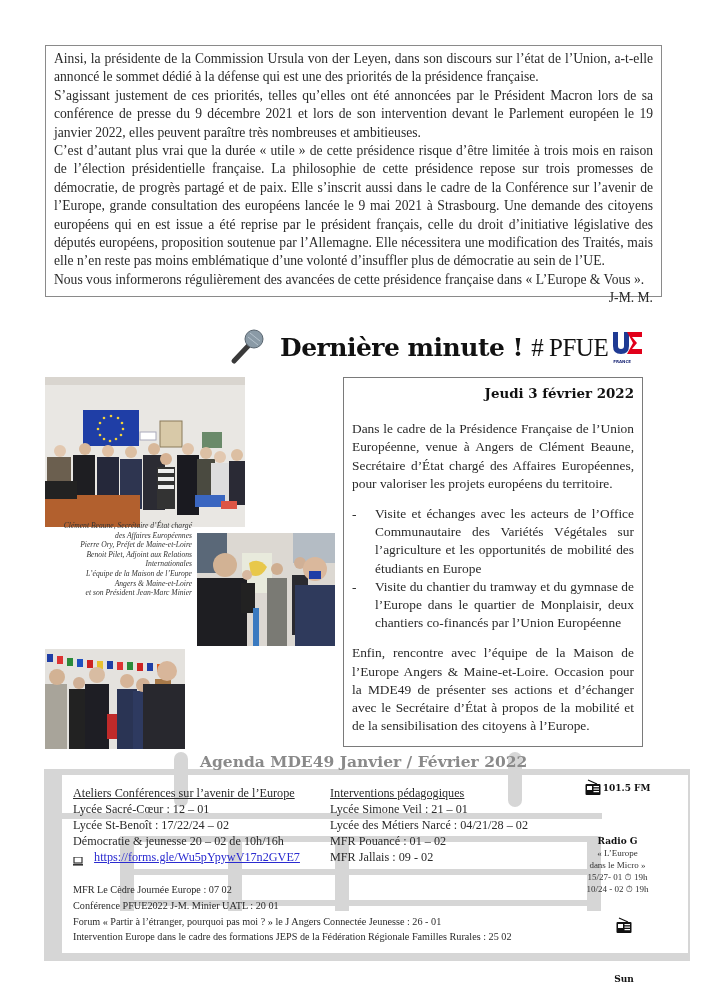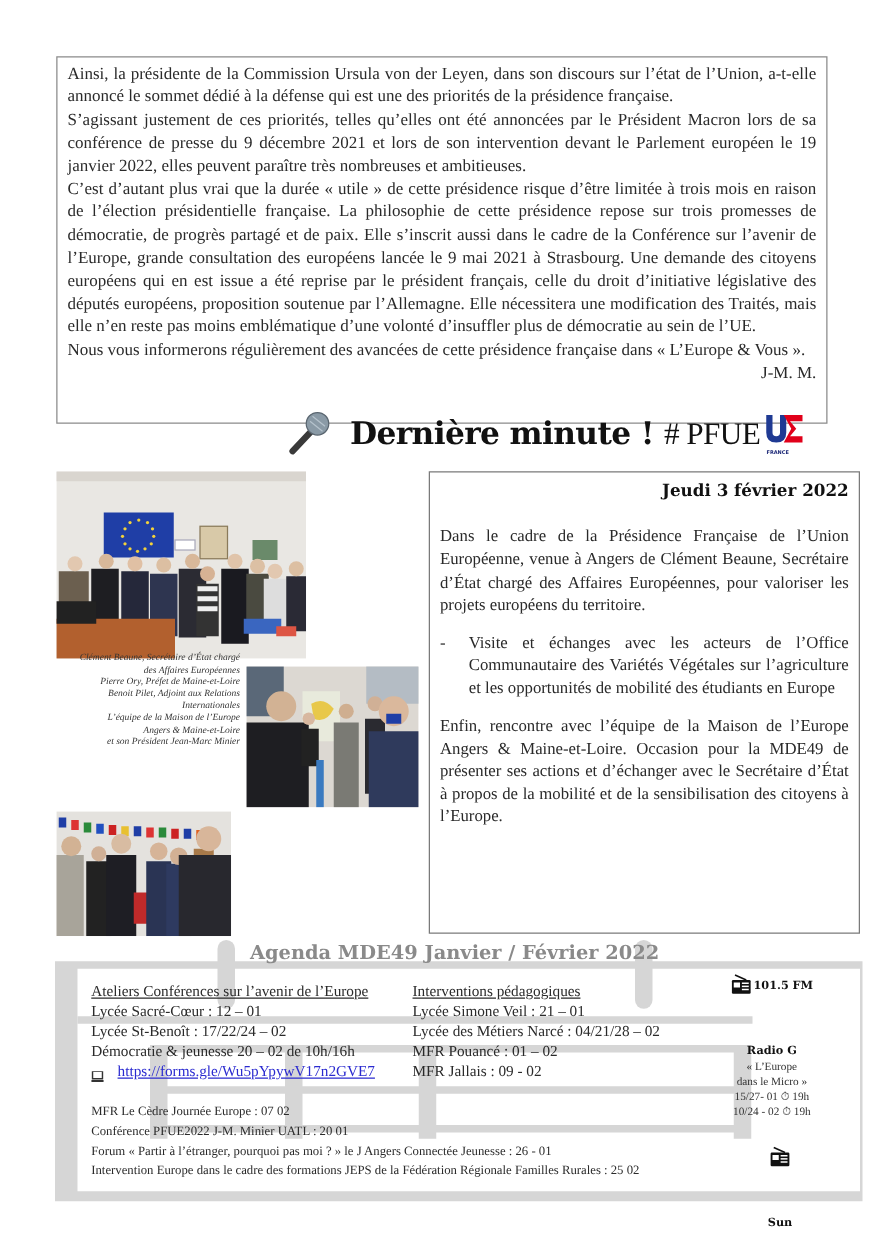--- a/index.html
+++ b/index.html
@@ -1,35 +1,35 @@
 <!DOCTYPE html>
 <html><head>
 <meta charset="utf-8">
 <style>
   html, body { margin:0; padding:0; background:#fff; }
   body { width:712px; height:1006px; position:relative; overflow:hidden;
          font-family:"Liberation Serif","DejaVu Serif",serif; color:#2a2a2a; }
-  .intro-box { position:absolute; left:45px; top:45px; width:617px; height:294px;
+  .intro-box { position:absolute; left:45px; top:45px; width:617px; height:252px;
                border:1px solid #8a8a8a; padding:4px 8px; box-sizing:border-box;
                font-size:13.6px; line-height:18.4px; text-align:justify; }
   .intro-box p { margin:0; }
   .sig-line { display:flex; justify-content:space-between; }
   .headline { position:absolute; left:228px; top:322px; width:460px; height:50px; display:flex; align-items:center; }
   .mic-icon { width:38px; height:38px; position:relative; margin-right:14px; }
   .headline-text { font-family:"DejaVu Serif",serif; font-weight:bold; font-size:25px; color:#111; letter-spacing:-0.5px; }
   .headline-text .hash { font-weight:normal; font-family:"Liberation Serif",serif; }
   .ue-logo { width:34px; height:34px; margin-left:2px; position:relative; }
   .ue-logo .fr { position:absolute; bottom:0; left:3px; font-size:4px; color:#1e2a78; font-family:"DejaVu Sans",sans-serif; font-weight:bold; }
   .photo { position:absolute; overflow:hidden; }
   .photo-1 { left:45px; top:377px; width:200px; height:150px; }
   .photo-2 { left:197px; top:533px; width:138px; height:113px; }
   .photo-3 { left:45px; top:649px; width:140px; height:100px; }
   .caption { position:absolute; left:40px; top:521px; width:152px; font-style:italic;
              font-size:7.6px; line-height:9.6px; text-align:right; color:#333; }
-  .event-box { position:absolute; left:343px; top:377px; width:345px; height:370px;
+  .event-box { position:absolute; left:343px; top:377px; width:300px; height:370px;
                border:1px solid #7a7a7a; box-sizing:border-box; padding:6px 8px 6px 8px;
                font-size:13.4px; line-height:18.2px; text-align:justify; }
   .event-date { font-family:"DejaVu Serif",serif; font-weight:bold; font-size:13.4px; text-align:right; color:#111; margin-bottom:18px; }
   .event-box p { margin:0; }
   .event-box ul { list-style:none; margin:12px 0 12px 0; padding:0 0 0 23px; }
   .event-box li { position:relative; padding-left:0; }
   .event-box li::before { content:"-"; position:absolute; left:-23px; }
   .agenda-title { position:absolute; left:200px; top:752px; font-family:"DejaVu Serif",serif; font-weight:bold;
                   font-size:15.5px; color:#8a8a8a; }
   .agenda-bg { position:absolute; left:44px; top:769px; width:646px; height:192px; background:#d6d6d6; }
@@ -198,20 +198,21 @@
     <rect x="98" y="35" width="42" height="65" fill="#28282e"></rect>
       <circle cx="122" cy="22" r="10" fill="#d8b69a"></circle>
   </svg>
 </div>
 
 <div class="event-box">
   <div class="event-date">Jeudi 3 février 2022</div>
   <p>Dans le cadre de la Présidence Française de l’Union Européenne, venue à Angers de Clément Beaune, Secrétaire d’État chargé des Affaires Européennes, pour valoriser les projets européens du territoire.</p>
   <ul>
     <li>Visite et échanges avec les acteurs de l’Office Communautaire des Variétés Végétales sur l’agriculture et les opportunités de mobilité des étudiants en Europe</li>
+    <li>Visite du chantier du tramway et du gymnase de l’Europe dans le quartier de Monplaisir, deux chantiers co-financés par l’Union Européenne</li>
   </ul>
   <p>Enfin, rencontre avec l’équipe de la Maison de l’Europe Angers &amp; Maine-et-Loire. Occasion pour la MDE49 de présenter ses actions et d’échanger avec le Secrétaire d’État à propos de la mobilité et de la sensibilisation des citoyens à l’Europe.</p>
 </div>
 
 <div class="agenda-bg"></div>
 <div class="agenda-inner"></div>
 
 <div class="bar" style="left:174px;top:752px;width:14px;height:55px;border-radius:7px;"></div>
 <div class="bar" style="left:508px;top:752px;width:14px;height:55px;border-radius:7px;"></div>
 <div class="bar" style="left:62px;top:813px;width:540px;height:6px;"></div>

